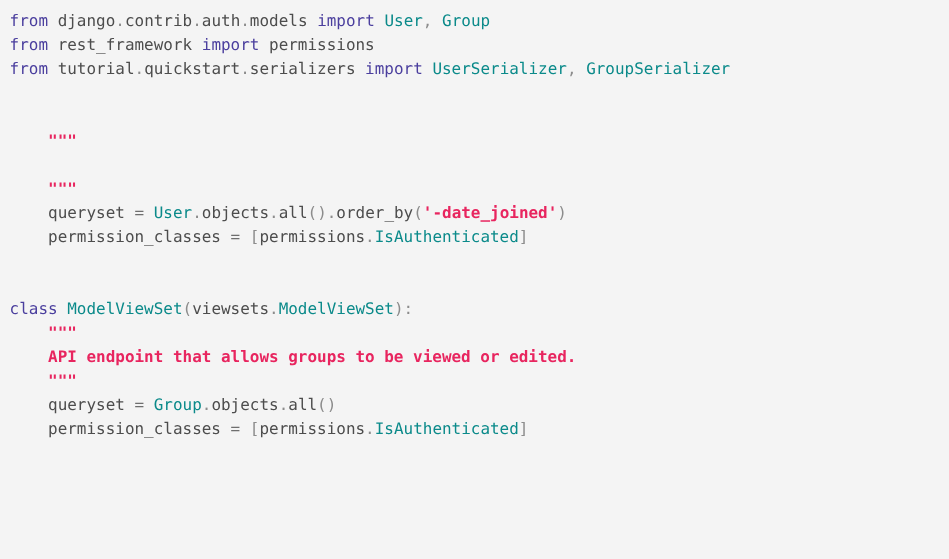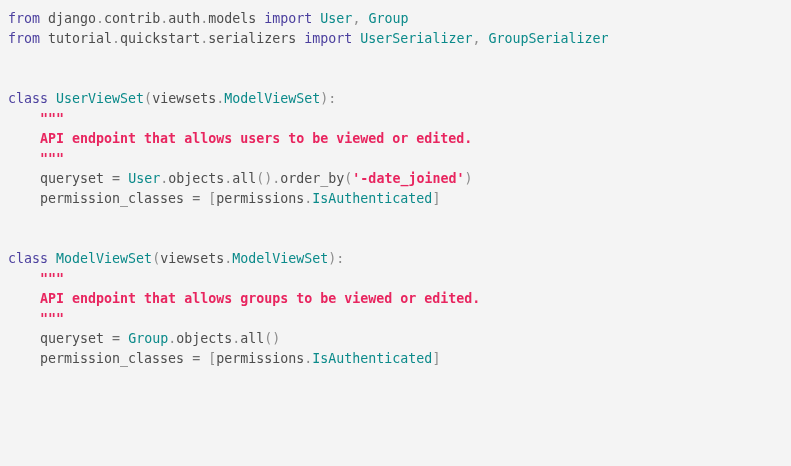--- a/index.html
+++ b/index.html
@@ -36,26 +36,26 @@
   .t-str  { color: #e8255f; font-weight: bold; }  
   .t-plain{ color: #4d4d4d; }   
   .t-punc { color: #8c8c8c; }   
   .t-op   { color: #6e6e6e; }   
 </style>
 </head>
 <body>
 
 <div id="code-view">
     <div class="code-line"><span class="tok t-kw">from</span><span class="tok t-plain"> </span><span class="tok t-plain">django</span><span class="tok t-punc">.</span><span class="tok t-plain">contrib</span><span class="tok t-punc">.</span><span class="tok t-plain">auth</span><span class="tok t-punc">.</span><span class="tok t-plain">models</span><span class="tok t-plain"> </span><span class="tok t-kw">import</span><span class="tok t-plain"> </span><span class="tok t-name">User</span><span class="tok t-punc">,</span><span class="tok t-plain"> </span><span class="tok t-name">Group</span></div>
+    <div class="code-line"><span class="tok t-kw">from</span><span class="tok t-plain"> </span><span class="tok t-plain">rest_framework</span><span class="tok t-plain"> </span><span class="tok t-kw">import</span><span class="tok t-plain"> </span><span class="tok t-plain">permissions</span></div>
     <div class="code-line"><span class="tok t-kw">from</span><span class="tok t-plain"> </span><span class="tok t-plain">tutorial</span><span class="tok t-punc">.</span><span class="tok t-plain">quickstart</span><span class="tok t-punc">.</span><span class="tok t-plain">serializers</span><span class="tok t-plain"> </span><span class="tok t-kw">import</span><span class="tok t-plain"> </span><span class="tok t-name">UserSerializer</span><span class="tok t-punc">,</span><span class="tok t-plain"> </span><span class="tok t-name">GroupSerializer</span></div>
     <div class="code-line">&nbsp;</div>
     <div class="code-line">&nbsp;</div>
-    <div class="code-line"><span class="tok t-kw">class</span><span class="tok t-plain"> </span><span class="tok t-name">UserViewSet</span><span class="tok t-punc">(</span><span class="tok t-plain">viewsets</span><span class="tok t-punc">.</span><span class="tok t-name">ModelViewSet</span><span class="tok t-punc">)</span><span class="tok t-punc">:</span></div>
     <div class="code-line"><span class="tok t-plain">    </span><span class="tok t-str">"""</span></div>
-    <div class="code-line"><span class="tok t-plain">    </span><span class="tok t-str">API endpoint that allows users to be viewed or edited.</span></div>
+    <div class="code-line"><span class="tok t-plain">    </span></div>
     <div class="code-line"><span class="tok t-plain">    </span><span class="tok t-str">"""</span></div>
     <div class="code-line"><span class="tok t-plain">    </span><span class="tok t-plain">queryset</span><span class="tok t-plain"> </span><span class="tok t-op">=</span><span class="tok t-plain"> </span><span class="tok t-name">User</span><span class="tok t-punc">.</span><span class="tok t-plain">objects</span><span class="tok t-punc">.</span><span class="tok t-plain">all</span><span class="tok t-punc">()</span><span class="tok t-punc">.</span><span class="tok t-plain">order_by</span><span class="tok t-punc">(</span><span class="tok t-str">'-date_joined'</span><span class="tok t-punc">)</span></div>
     <div class="code-line"><span class="tok t-plain">    </span><span class="tok t-plain">permission_classes</span><span class="tok t-plain"> </span><span class="tok t-op">=</span><span class="tok t-plain"> </span><span class="tok t-punc">[</span><span class="tok t-plain">permissions</span><span class="tok t-punc">.</span><span class="tok t-name">IsAuthenticated</span><span class="tok t-punc">]</span></div>
     <div class="code-line">&nbsp;</div>
     <div class="code-line">&nbsp;</div>
     <div class="code-line"><span class="tok t-kw">class</span><span class="tok t-plain"> </span><span class="tok t-name">ModelViewSet</span><span class="tok t-punc">(</span><span class="tok t-plain">viewsets</span><span class="tok t-punc">.</span><span class="tok t-name">ModelViewSet</span><span class="tok t-punc">)</span><span class="tok t-punc">:</span></div>
     <div class="code-line"><span class="tok t-plain">    </span><span class="tok t-str">"""</span></div>
     <div class="code-line"><span class="tok t-plain">    </span><span class="tok t-str">API endpoint that allows groups to be viewed or edited.</span></div>
     <div class="code-line"><span class="tok t-plain">    </span><span class="tok t-str">"""</span></div>
     <div class="code-line"><span class="tok t-plain">    </span><span class="tok t-plain">queryset</span><span class="tok t-plain"> </span><span class="tok t-op">=</span><span class="tok t-plain"> </span><span class="tok t-name">Group</span><span class="tok t-punc">.</span><span class="tok t-plain">objects</span><span class="tok t-punc">.</span><span class="tok t-plain">all</span><span class="tok t-punc">()</span></div>

